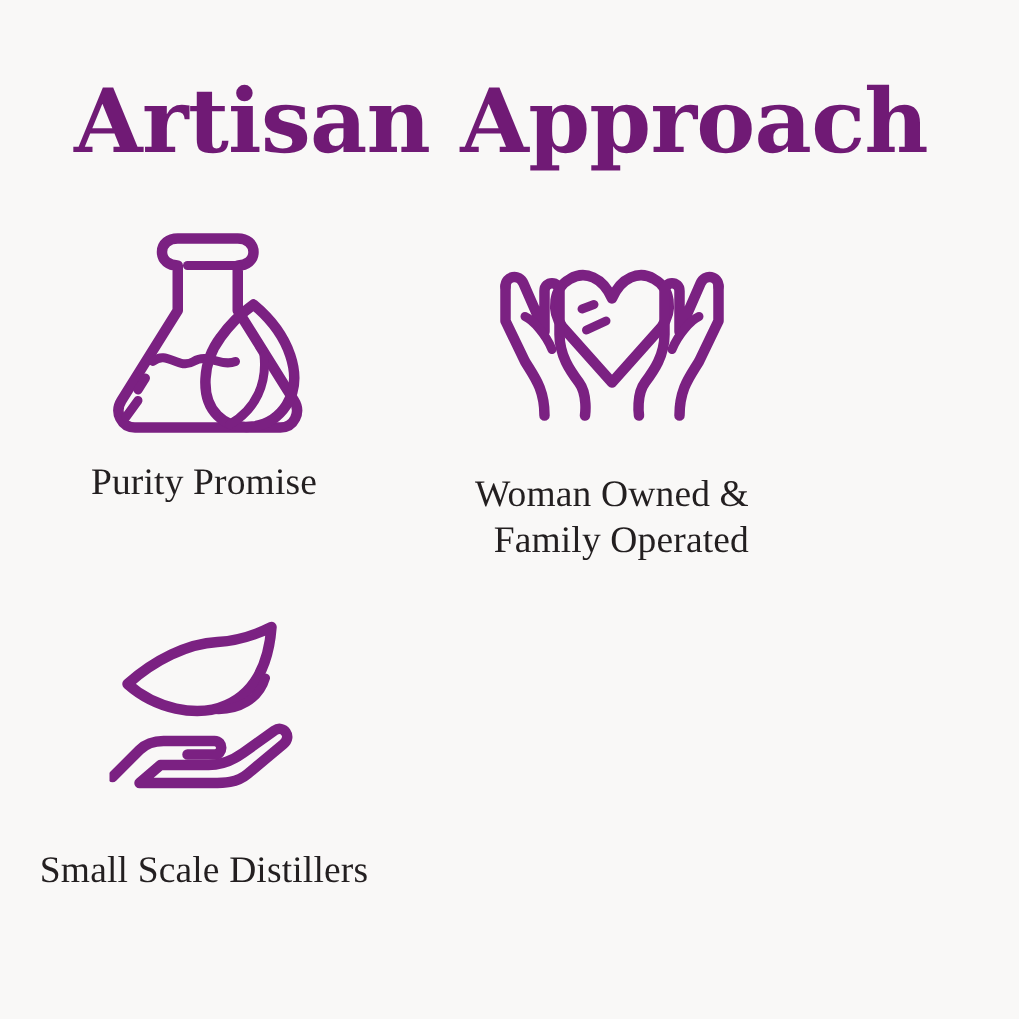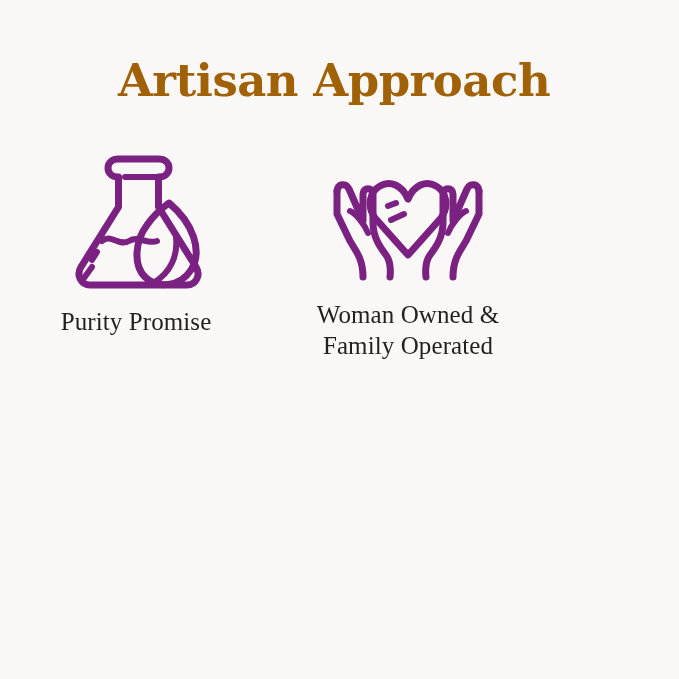--- a/index.html
+++ b/index.html
@@ -23,24 +23,24 @@
 
   
   .title {
     position: absolute;
     top: 44px;
     left: 0;
     width: 668px;
     text-align: center;
     font-family: "DejaVu Serif", "Liberation Serif", serif;
     font-weight: bold;
-    font-size: 45px;
+    font-size: 59px;
     line-height: 74px;
     letter-spacing: -0.5px;
-    color: #a16207;
+    color: #701a75;
     white-space: nowrap;
   }
 
   
   .grid {
     position: absolute;
     top: 150px;
     left: 0;
     width: 544px;
     height: 500px;
@@ -67,21 +67,21 @@
   .label {
     font-family: "Liberation Serif", "DejaVu Serif", serif;
     font-size: 25px;
     line-height: 31px;
     color: #231f20;
     text-align: center;
     white-space: pre-line;
     letter-spacing: 0.1px;
   }
   .cell-1 .label { margin-top: 6px; }
-  .cell-2 .label { margin-top: 9px; }
+  .cell-2 .label { margin-top: 24px; text-align: right; }
   .cell-3 .label { margin-top: 20px; }
   .cell-4 .label { margin-top: 20px; }
 
   svg { display: block; }
   .stroke {
     fill: none;
     stroke: #7b2182;
     stroke-width: 7;
     stroke-linecap: round;
     stroke-linejoin: round;
@@ -187,16 +187,48 @@
                    L147 55
                    L147 32"></path>
           <path class="stroke-thin" d="M134 52
                    C129 54 120 64 116 74"></path>
         </svg>
       </div>
       <div class="label">Woman Owned &amp;
 Family Operated</div>
     </div>
 
+    <div class="cell cell-3">
+      <div class="icon-wrap">
+        <svg width="126" height="112" viewBox="0 0 126 112" aria-hidden="true">
+
+          <path class="stroke" d="M108 4
+                   C106 30 96 48 78 56
+                   C58 65 30 58 12 42
+                   C30 26 52 15 72 14
+                   C88 13 100 8 108 4 Z"></path>
+
+          <path class="stroke-thin" d="M104 38
+                   C100 52 86 60 70 59"></path>
+
+          <path class="stroke" d="M2 104
+                   L20 86
+                   C24 82 30 80 36 80
+                   L70 80
+                   C76 80 76 89 70 89
+                   L52 89"></path>
+          <path class="stroke" d="M20 108
+                   L34 96
+                   L66 96
+                   C74 96 82 93 89 88
+                   L110 73
+                   C116 69 122 77 116 82
+                   L92 102
+                   C85 108 76 108 68 108
+                   L20 108 Z"></path>
+        </svg>
+      </div>
+      <div class="label">Small Scale Distillers</div>
+    </div>
 
 
   </div>
 </div>
 
 </body></html>

